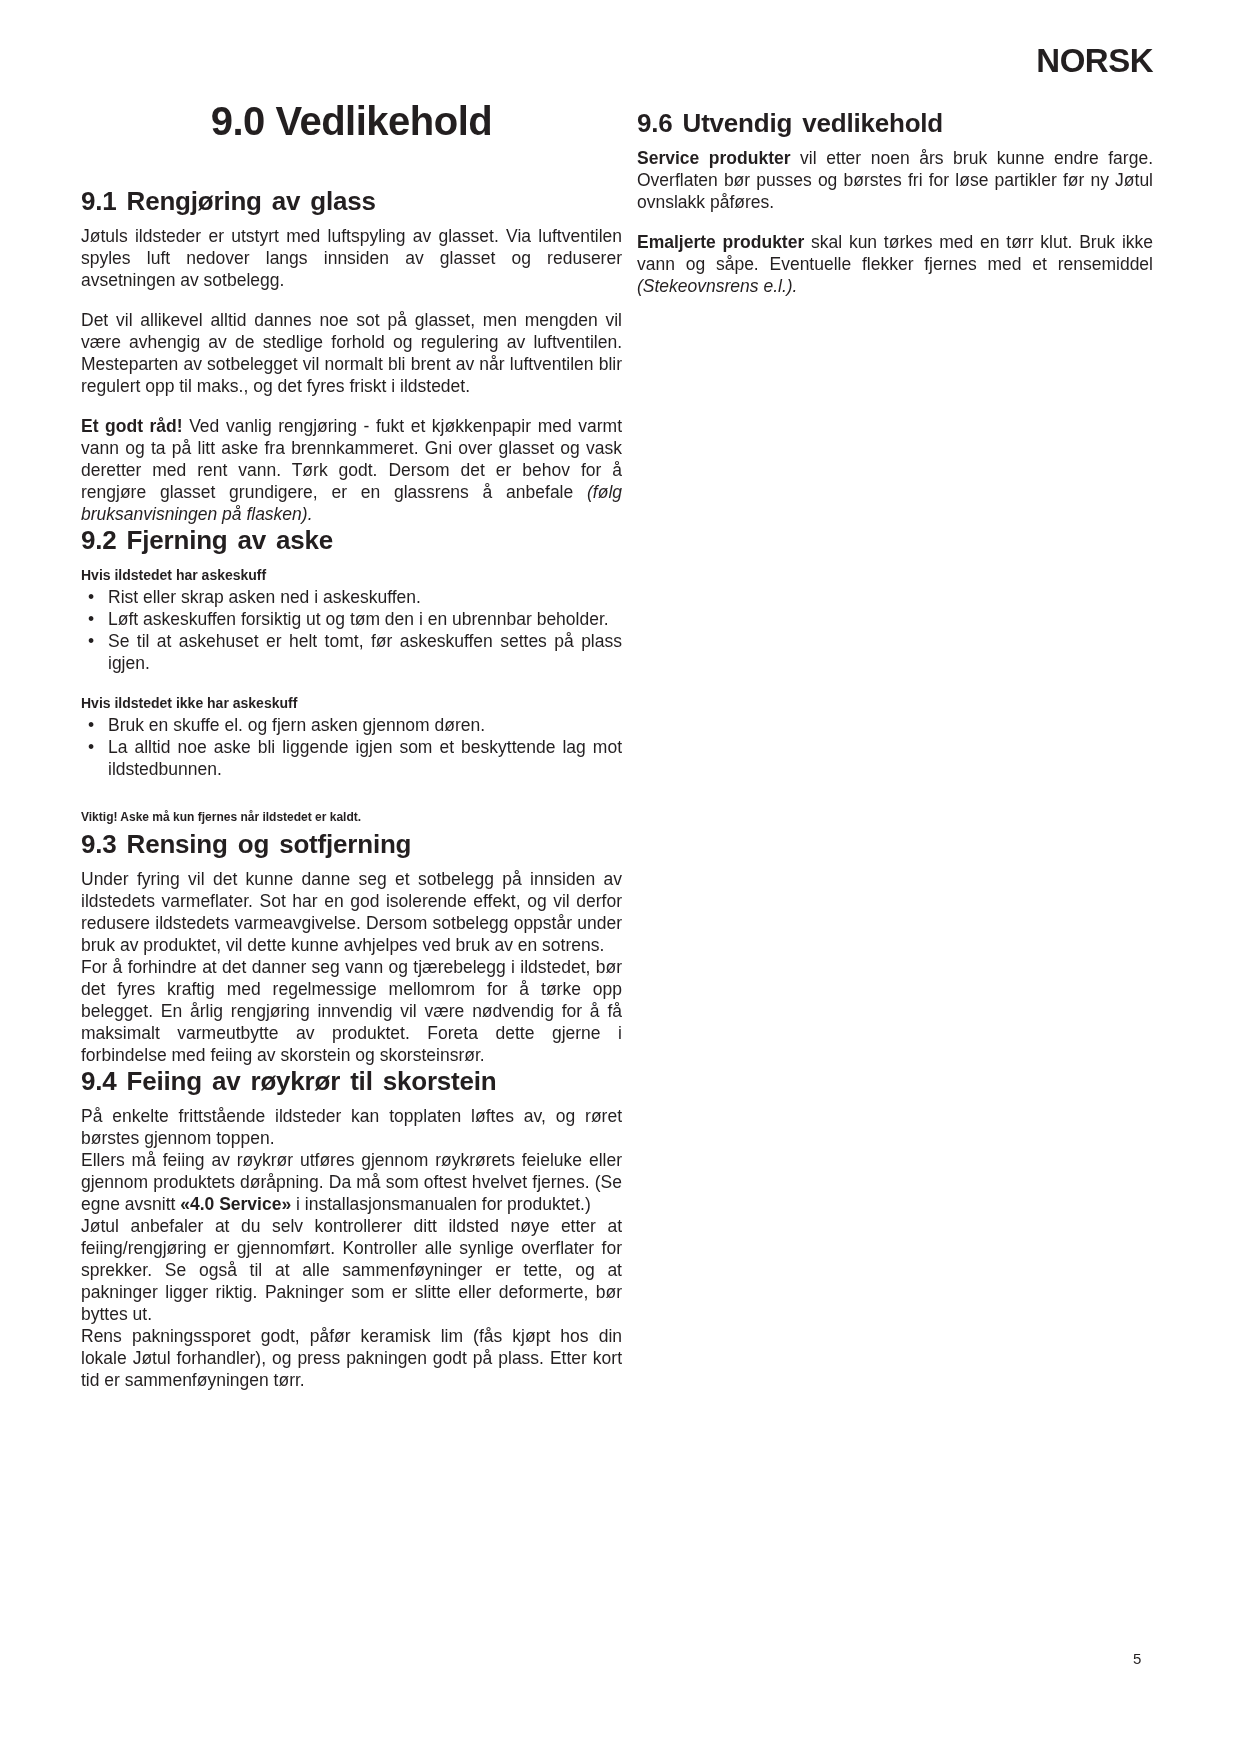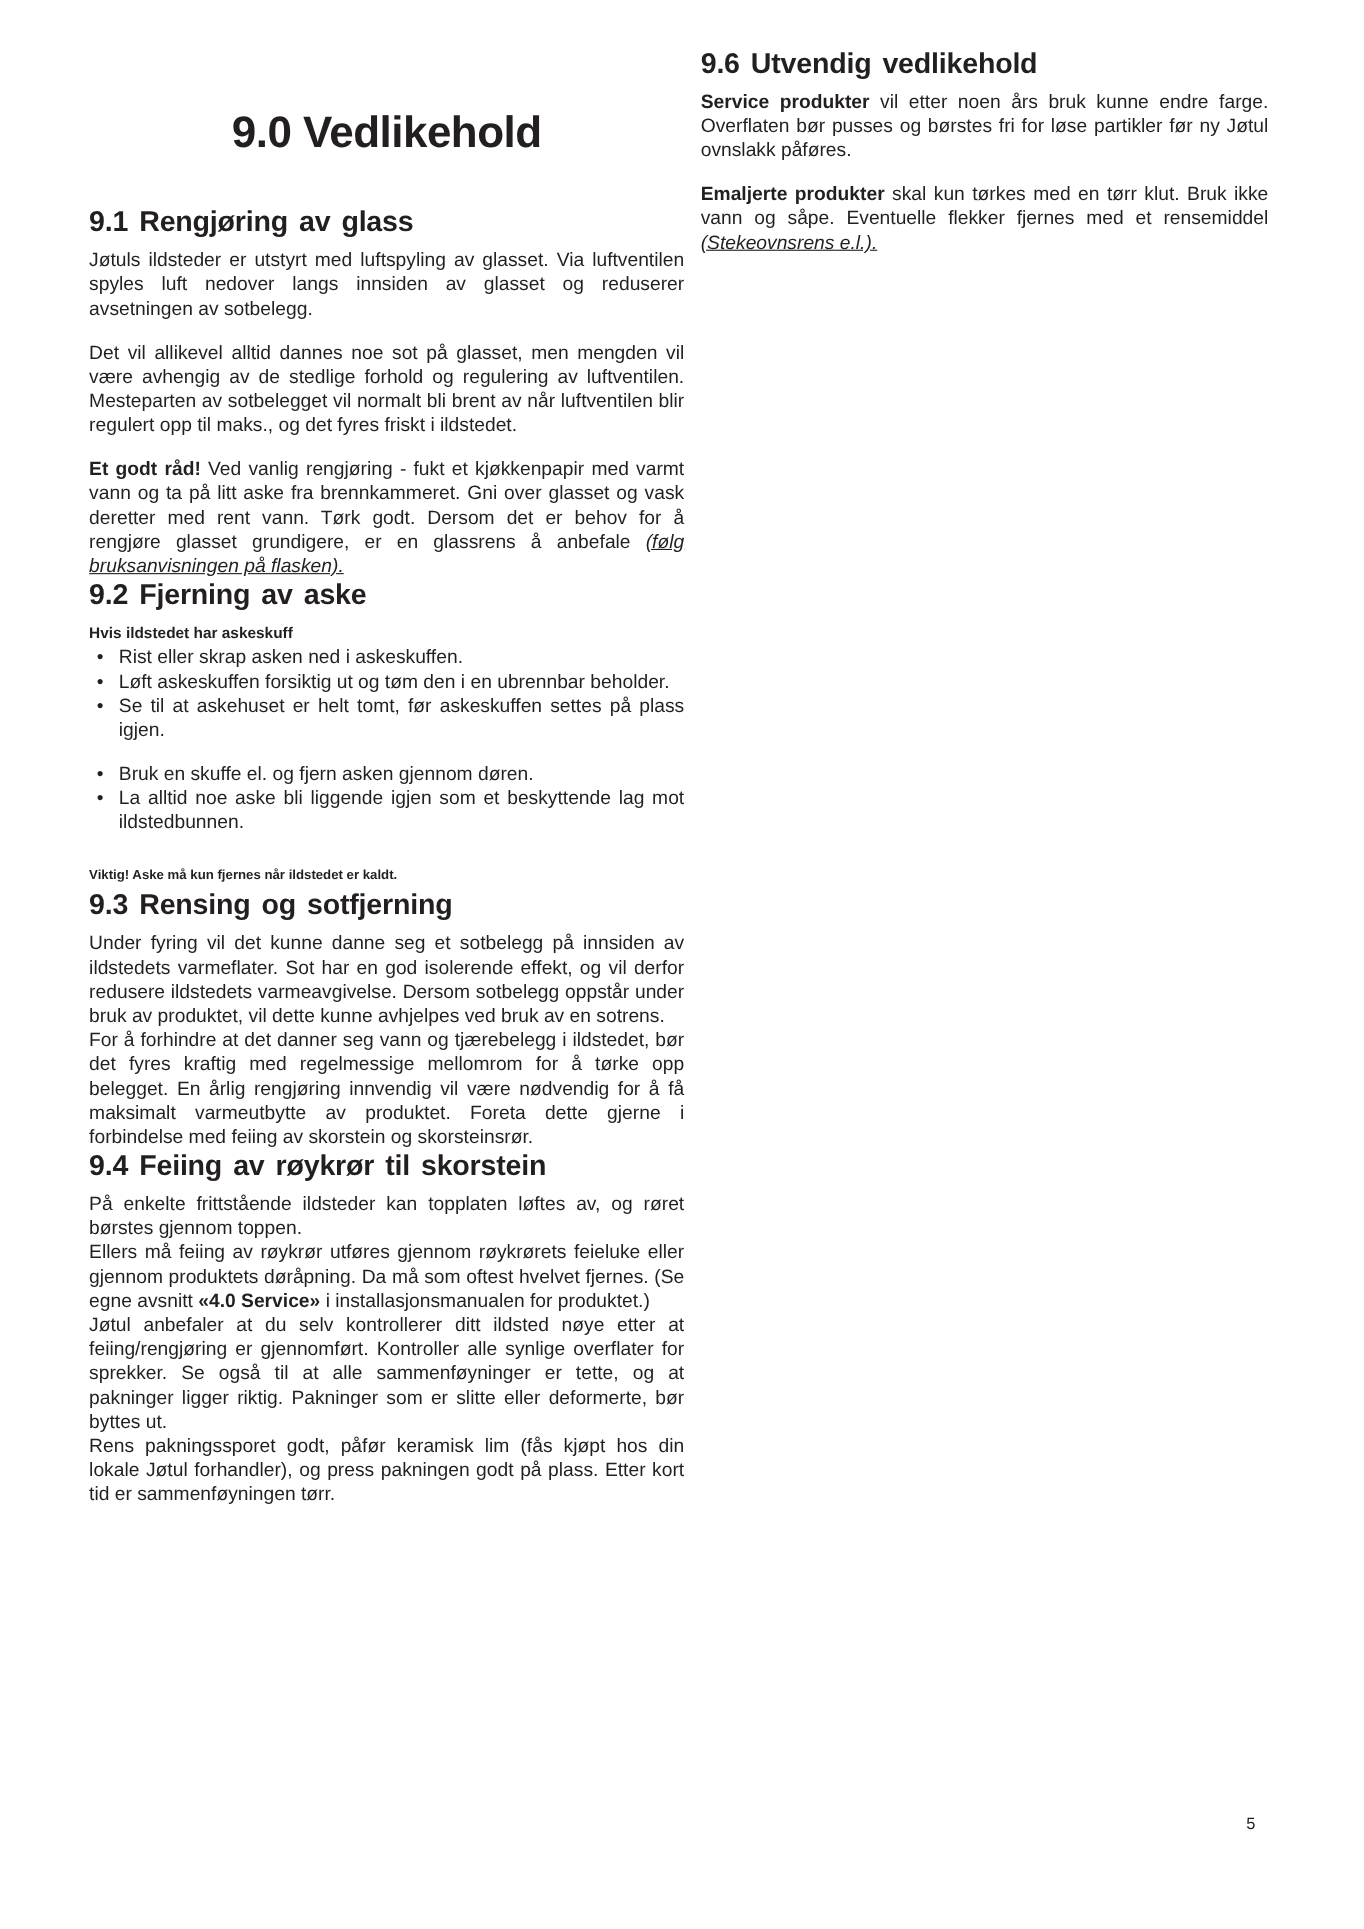--- a/index.html
+++ b/index.html
@@ -28,21 +28,21 @@
     font-size:26px; line-height:30px; font-weight:700;
     letter-spacing:-0.2px; word-spacing:3px; margin:0 0 9px 0;
   }
   .body {
     font-size:17.5px; line-height:22px; text-align:justify;
     margin:0 0 18px 0;
   }
   .body.tight { margin-bottom:0; }
   .body.last  { margin-bottom:0; }
   strong.lead { font-weight:700; }
-  em.note-italic { font-style:italic;text-decoration:underline; }
+  em.note-italic { font-style:italic; }
 
   .subhead {
     font-size:14px; line-height:22px; font-weight:700; margin:0;
   }
   .bullet-list { margin:0 0 18px 0; padding:0; list-style:none; }
   .bullet-list.no-gap { margin-bottom:0; }
   .bullet-item {
     position:relative; padding-left:27px;
     font-size:17.5px; line-height:22px; text-align:justify;
   }
@@ -77,20 +77,21 @@
     </div>
 
     <div class="section">
       <h2 class="section-heading">9.2 Fjerning av aske</h2>
       <p class="subhead">Hvis ildstedet har askeskuff</p>
       <ul class="bullet-list">
         <li class="bullet-item">Rist eller skrap asken ned i askeskuffen.</li>
         <li class="bullet-item">Løft askeskuffen forsiktig ut og tøm den i en ubrennbar beholder.</li>
         <li class="bullet-item">Se til at askehuset er helt tomt, før askeskuffen settes på plass igjen.</li>
       </ul>
+      <p class="subhead">Hvis ildstedet ikke har askeskuff</p>
       <ul class="bullet-list no-gap">
         <li class="bullet-item">Bruk en skuffe el. og fjern asken gjennom døren.</li>
         <li class="bullet-item">La alltid noe aske bli liggende igjen som et beskyttende lag mot ildstedbunnen.</li>
       </ul>
       <p class="important-note">Viktig! Aske må kun fjernes når ildstedet er kaldt.</p>
     </div>
 
     <div class="section">
       <h2 class="section-heading">9.3 Rensing og sotfjerning</h2>
       <p class="body tight">Under fyring vil det kunne danne seg et sotbelegg på innsiden av ildstedets varmeflater. Sot har en god isolerende effekt, og vil derfor redusere ildstedets varmeavgivelse. Dersom sotbelegg oppstår under bruk av produktet, vil dette kunne avhjelpes ved bruk av en sotrens.</p>
@@ -105,20 +106,21 @@
 
     <div class="section">
       <p class="body tight">Jøtul anbefaler at du selv kontrollerer ditt ildsted nøye etter at feiing/rengjøring er gjennomført. Kontroller alle synlige overflater for sprekker. Se også til at alle sammenføyninger er tette, og at pakninger ligger riktig. Pakninger som er slitte eller deformerte, bør byttes ut.</p>
       <p class="body last">Rens pakningssporet godt, påfør keramisk lim (fås kjøpt hos din lokale Jøtul forhandler), og press pakningen godt på plass. Etter kort tid er sammenføyningen tørr.</p>
     </div>
 
   </div>
 
   <div class="col-right">
 
+    <div class="lang-label">NORSK</div>
 
     <div class="section first">
       <h2 class="section-heading">9.6 Utvendig vedlikehold</h2>
       <p class="body"><strong class="lead">Service produkter</strong><span> vil etter noen års bruk kunne endre farge. Overflaten bør pusses og børstes fri for løse partikler før ny Jøtul ovnslakk påføres.</span></p>
       <p class="body last"><strong class="lead">Emaljerte produkter</strong><span> skal kun tørkes med en tørr klut. Bruk ikke vann og såpe. Eventuelle flekker fjernes med et rensemiddel </span><em class="note-italic">(Stekeovnsrens e.l.).</em></p>
     </div>
 
   </div>
 
   <div class="page-number">5</div>

